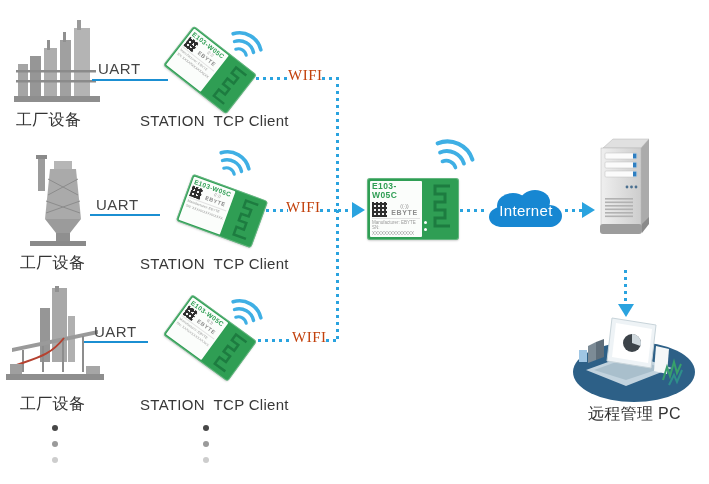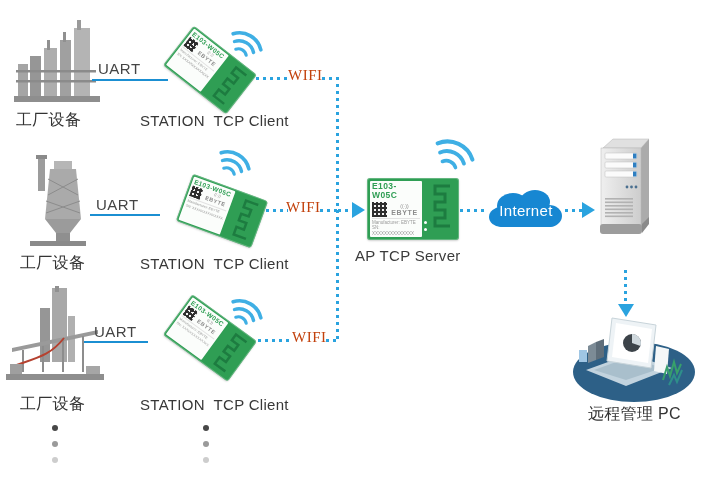--- a/index.html
+++ b/index.html
@@ -210,21 +210,20 @@
     <span class="pad" style="right:32px;bottom:9px"></span>
     <span class="pad" style="right:32px;bottom:16px"></span>
   </div>
   <svg class="abs" style="left:428px;top:134px;transform:rotate(25deg)" width="48" height="48" viewBox="0 0 40 40">
     <g fill="none" stroke="#3fafe4" stroke-linecap="round">
       <path d="M14 26 A 8 8 0 0 1 26 26" stroke-width="3"></path>
       <path d="M9 20 A 15 15 0 0 1 31 20" stroke-width="3.2"></path>
       <path d="M4 14 A 22 22 0 0 1 36 14" stroke-width="3.4"></path>
     </g>
   </svg>
-  <div class="lbl" style="left:355px;top:247px;width:116px">AP TCP Server</div>
 
   <div class="dot-h" style="left:460px;top:209px;width:28px"></div>
   <svg class="abs" style="left:487px;top:184px" width="78" height="54" viewBox="0 0 78 54">
     <g fill="#1787d2">
       <ellipse cx="26" cy="22" rx="16" ry="13"></ellipse>
       <ellipse cx="48" cy="18" rx="15" ry="12"></ellipse>
       <ellipse cx="14" cy="33" rx="12" ry="10"></ellipse>
       <ellipse cx="62" cy="32" rx="13" ry="11"></ellipse>
       <rect x="6" y="24" width="66" height="19" rx="9"></rect>
     </g>

